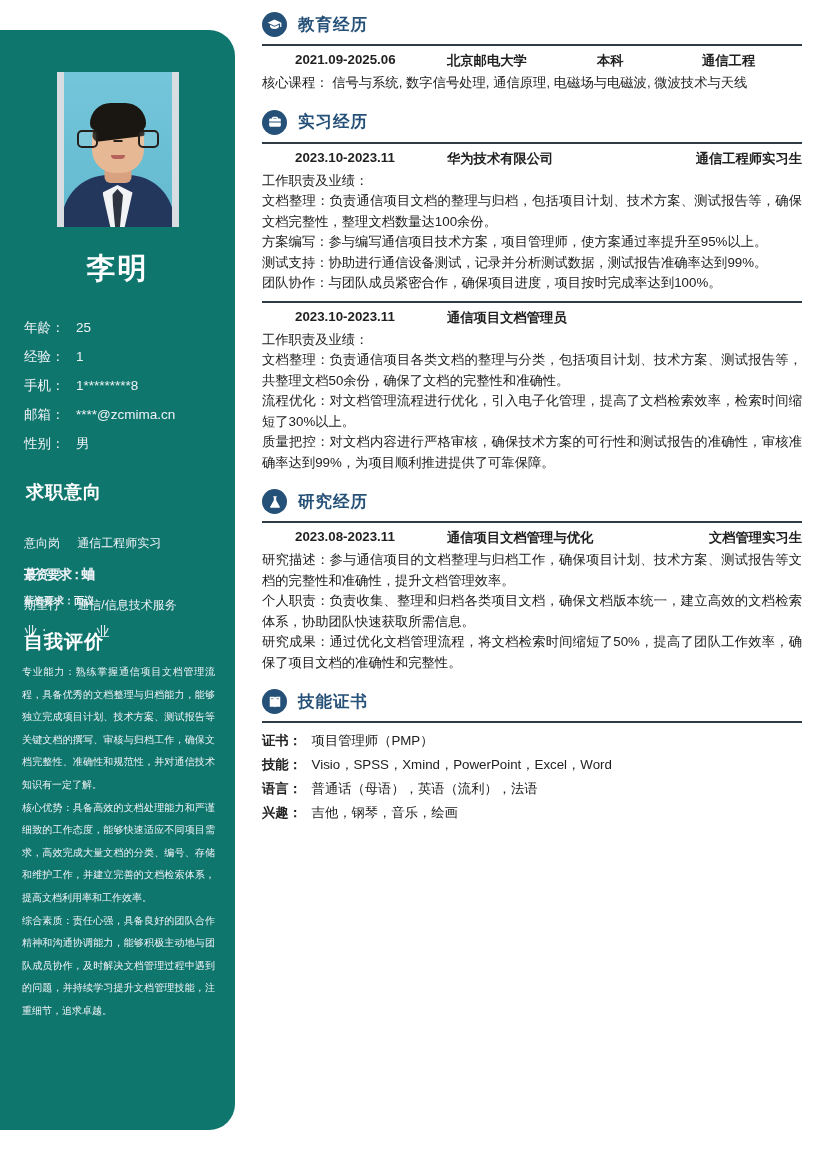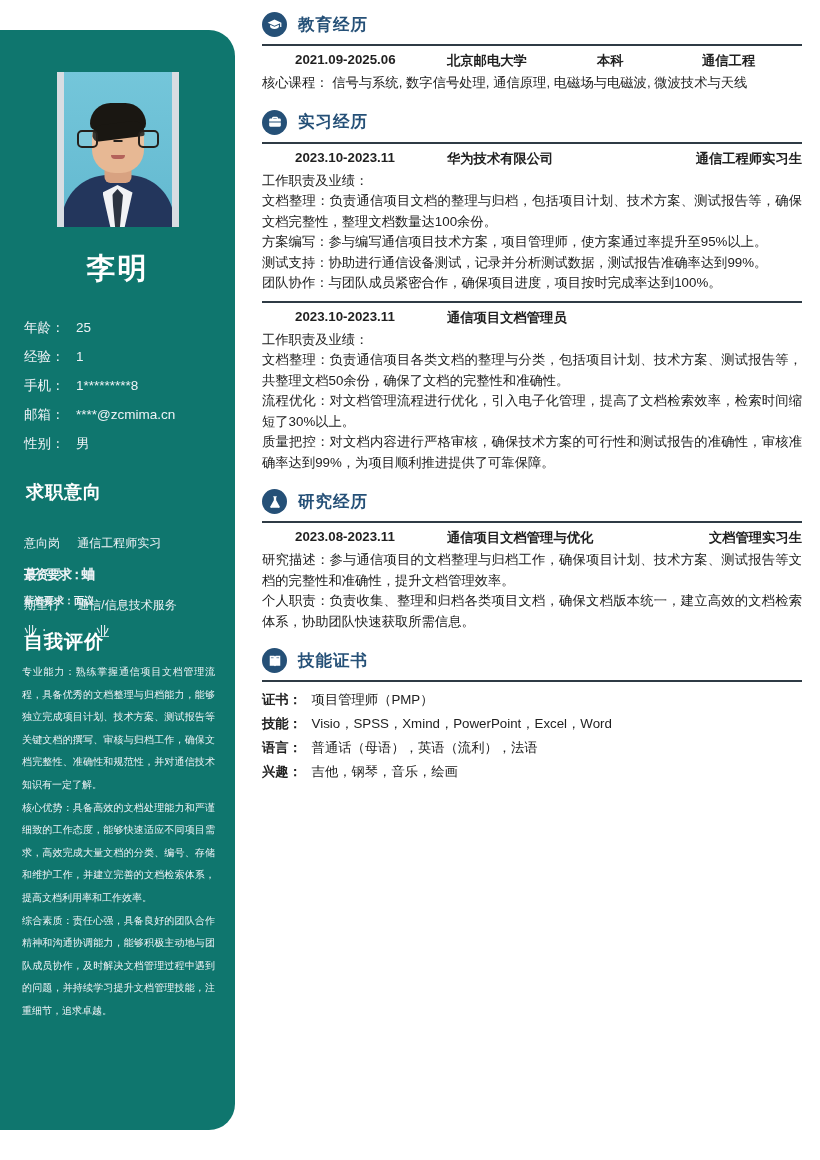--- a/index.html
+++ b/index.html
@@ -342,20 +342,21 @@
       <span class="sec-title">研究经历</span>
     </div>
     <div class="sec-rule"></div>
     <div class="entry-row">
       <span class="col-date">2023.08-2023.11</span>
       <span class="col-org">通信项目文档管理与优化</span>
       <span class="col-right">文档管理实习生</span>
     </div>
     <p class="body-line">研究描述：参与通信项目的文档整理与归档工作，确保项目计划、技术方案、测试报告等文档的完整性和准确性，提升文档管理效率。</p>
     <p class="body-line">个人职责：负责收集、整理和归档各类项目文档，确保文档版本统一，建立高效的文档检索体系，协助团队快速获取所需信息。</p>
+    <p class="body-line">研究成果：通过优化文档管理流程，将文档检索时间缩短了50%，提高了团队工作效率，确保了项目文档的准确性和完整性。</p>
   </div>
 
   <div class="section">
     <div class="sec-head">
       <span class="sec-icon">
         <svg width="14" height="14" viewBox="0 0 24 24" fill="#ffffff">
             <path d="M3 3h7.5a1.5 1.5 0 0 1 1.5 1.5V21a2.2 2.2 0 0 0-1.6-.7H3V3z"></path>
             <path d="M21 3h-7.5A1.5 1.5 0 0 0 12 4.5V21a2.2 2.2 0 0 1 1.6-.7H21V3z"></path>
             <rect x="5" y="6" width="4.5" height="1.1" fill="#255077"></rect>
             <rect x="14.5" y="6" width="4.5" height="1.1" fill="#255077"></rect>

